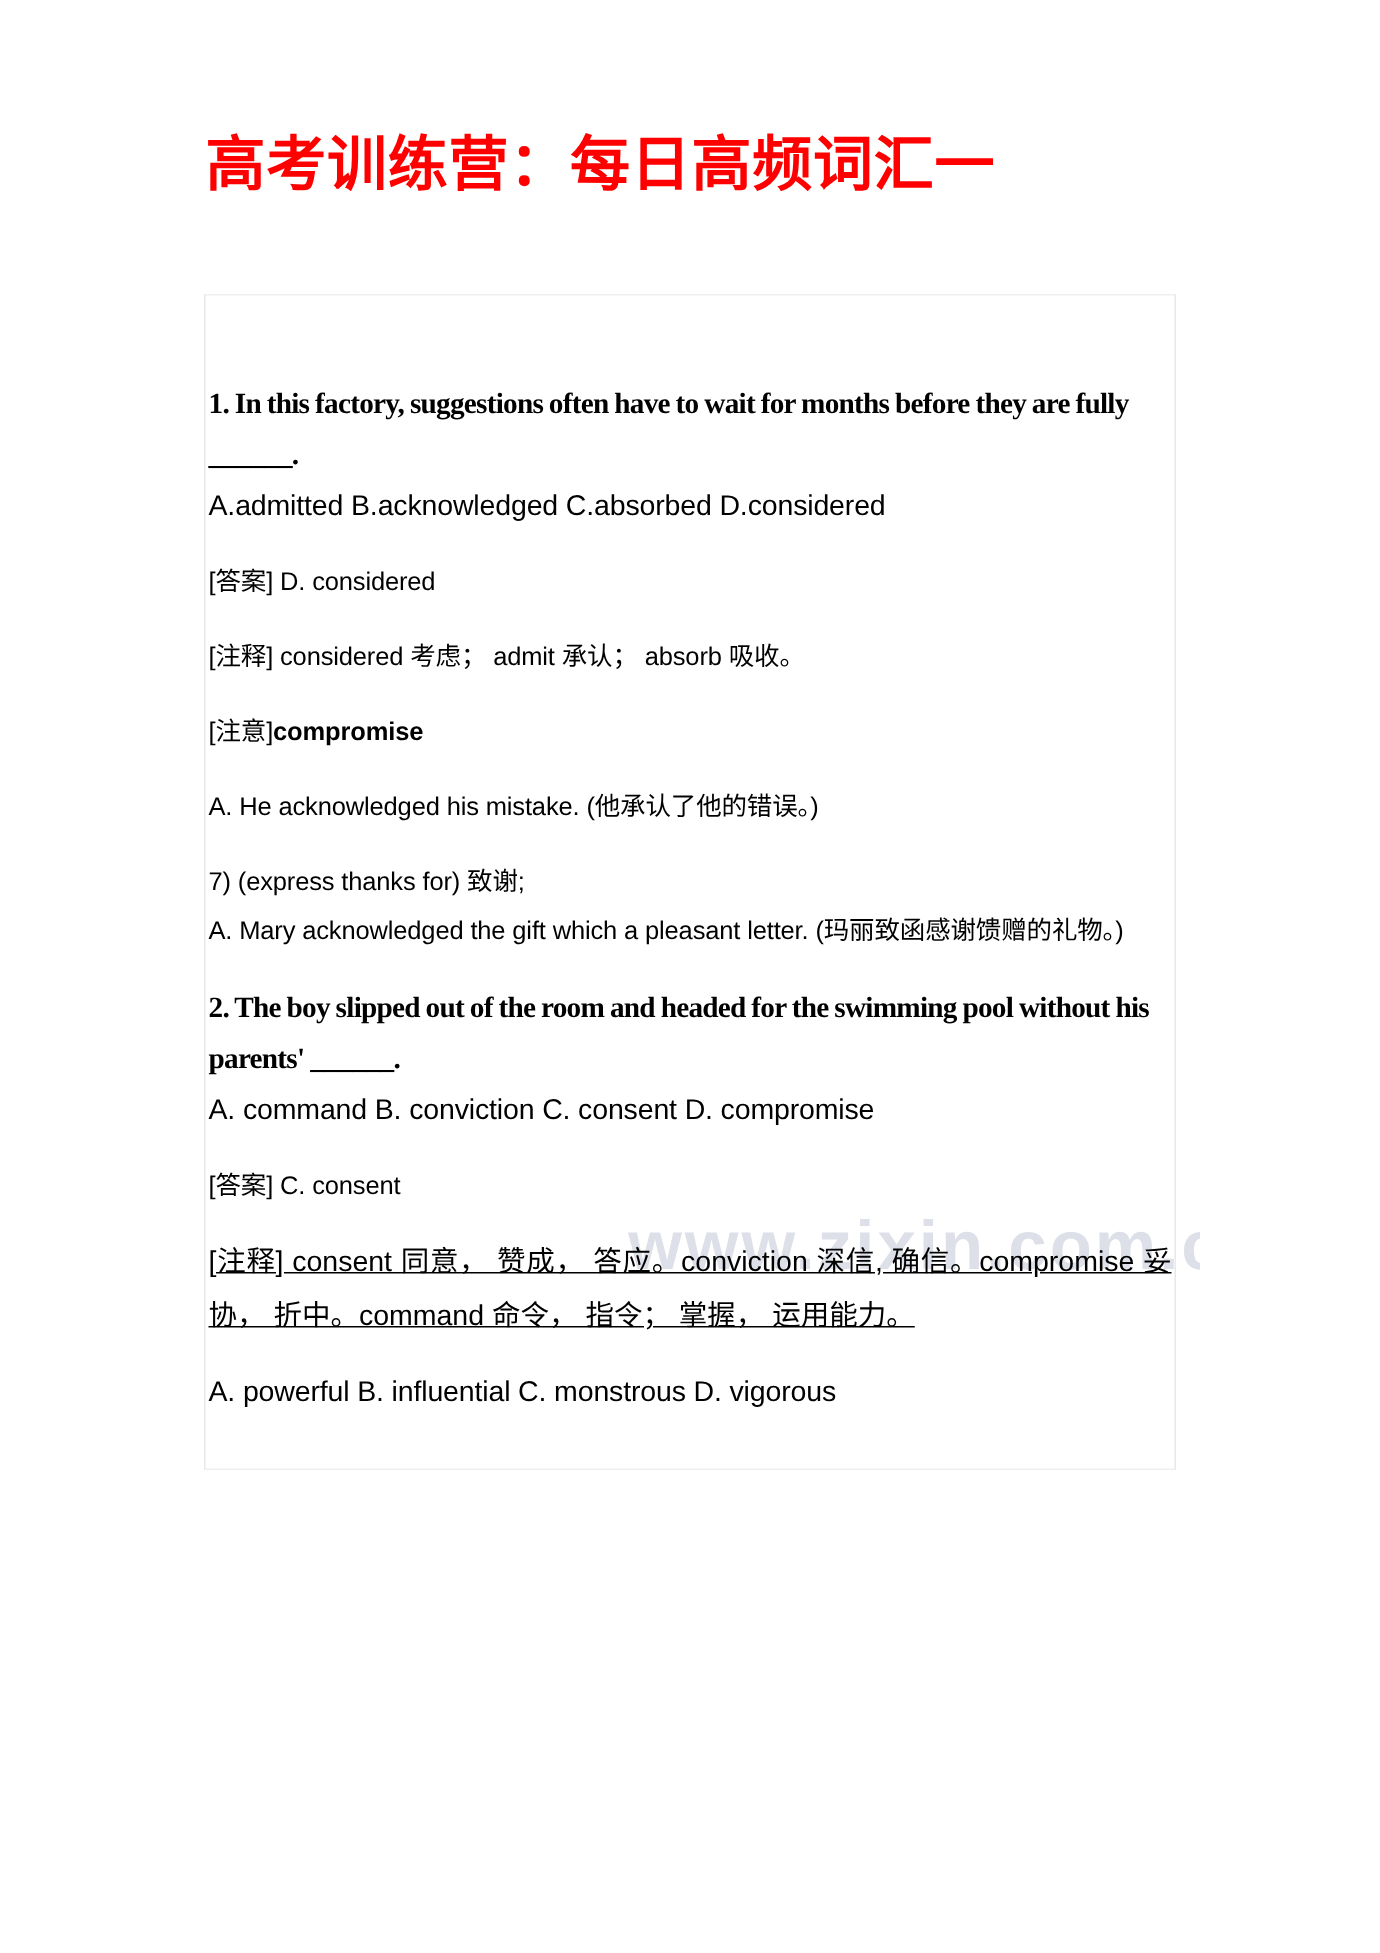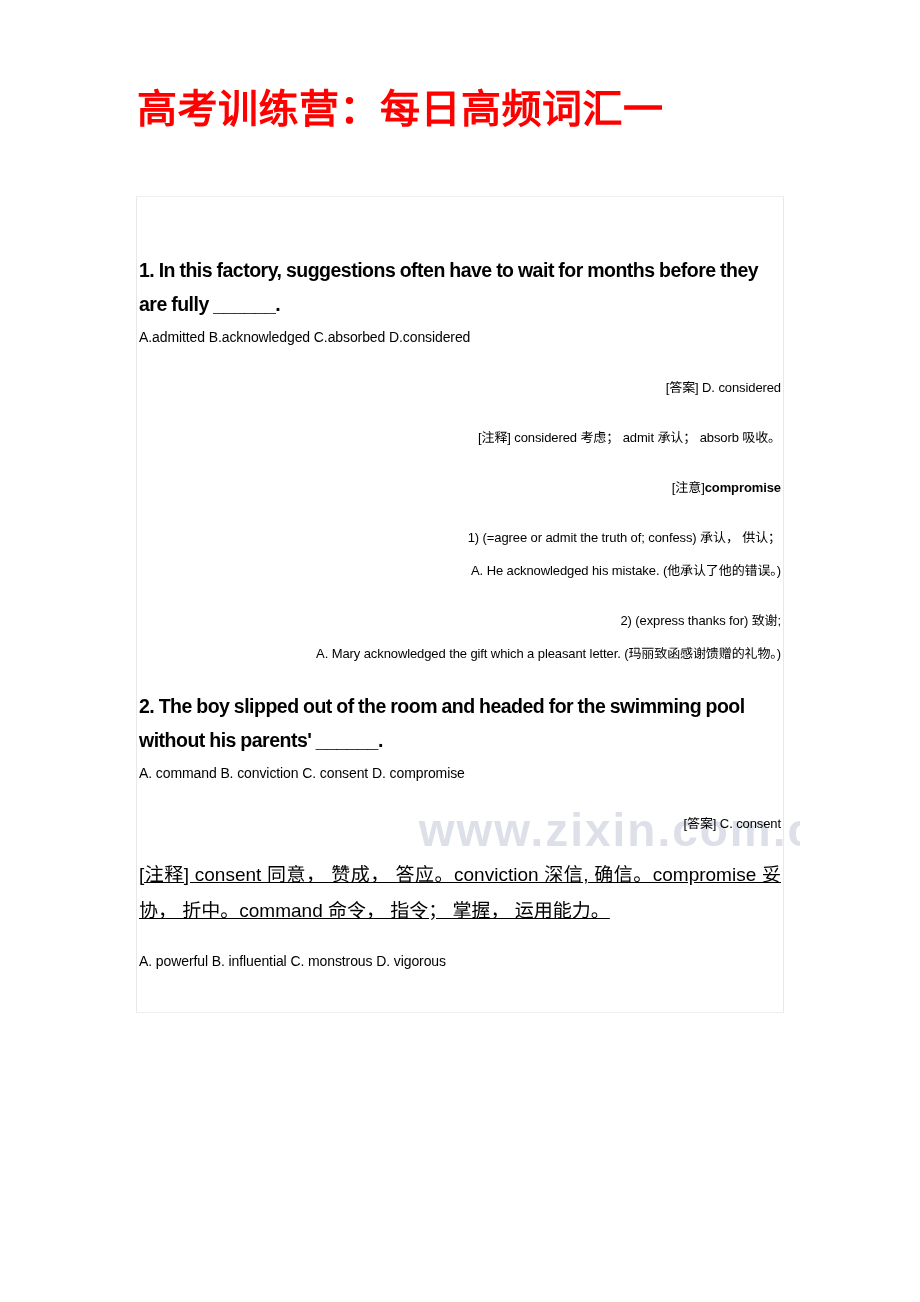--- a/index.html
+++ b/index.html
@@ -78,47 +78,47 @@
   .q-stem {
     font-weight: bold;
     font-size: 19.5px;
     line-height: 34px;
     letter-spacing: -0.35px;
     word-spacing: -0.5px;
     padding-top: 2px;
   }
 
   .options {
-    font-size: 14px;
+    font-size: 19px;
     line-height: 33px;
     letter-spacing: -0.1px;
   }
 
   .plain {
-    font-size: 13px;
+    font-size: 17px;
     line-height: 33px;
     letter-spacing: -0.1px;
-    text-align: right;
   }
 
   .justified {
     text-align: justify;
     text-justify: inter-character;
     font-size: 19px;
     line-height: 36px;
     text-decoration: underline;
   }
 
   .gap-lg { height: 17px; }
   .gap-md { height: 16px; }
 
   b, .bold { font-weight: bold; }
 
   .blank {
     letter-spacing: -0.5px;
+    font-family: Liberation Serif, serif;
   }
 
   .tail-pad { height: 34px; }
 </style>
 </head>
 <body>
 
 <div class="page">
 
   <div class="doc-title">高考训练营：每日高频词汇一</div>
@@ -138,26 +138,25 @@
     <div class="gap-lg"></div>
 
     <p class="plain">[注释] considered 考虑； admit 承认； absorb 吸收。</p>
 
     <div class="gap-lg"></div>
 
     <p class="plain"><span>[注意]</span><b>compromise</b></p>
 
     <div class="gap-lg"></div>
 
-    <p class="plain">1) (=agree or admit the truth of; confess) 承认， 供认；</p>
     <p class="plain">A. He acknowledged his mistake. (他承认了他的错误。)</p>
 
     <div class="gap-lg"></div>
 
-    <p class="plain">2) (express thanks for) 致谢;</p>
+    <p class="plain">7) (express thanks for) 致谢;</p>
     <p class="plain">A. Mary acknowledged the gift which a pleasant letter. (玛丽致函感谢馈赠的礼物。)</p>
 
     <div class="gap-lg"></div>
 
     <p class="q-stem blank">2. The boy slipped out of the room and headed for the swimming pool without his parents' ______.</p>
 
     <p class="options">A. command B. conviction C. consent D. compromise</p>
 
     <div class="gap-lg"></div>
 

